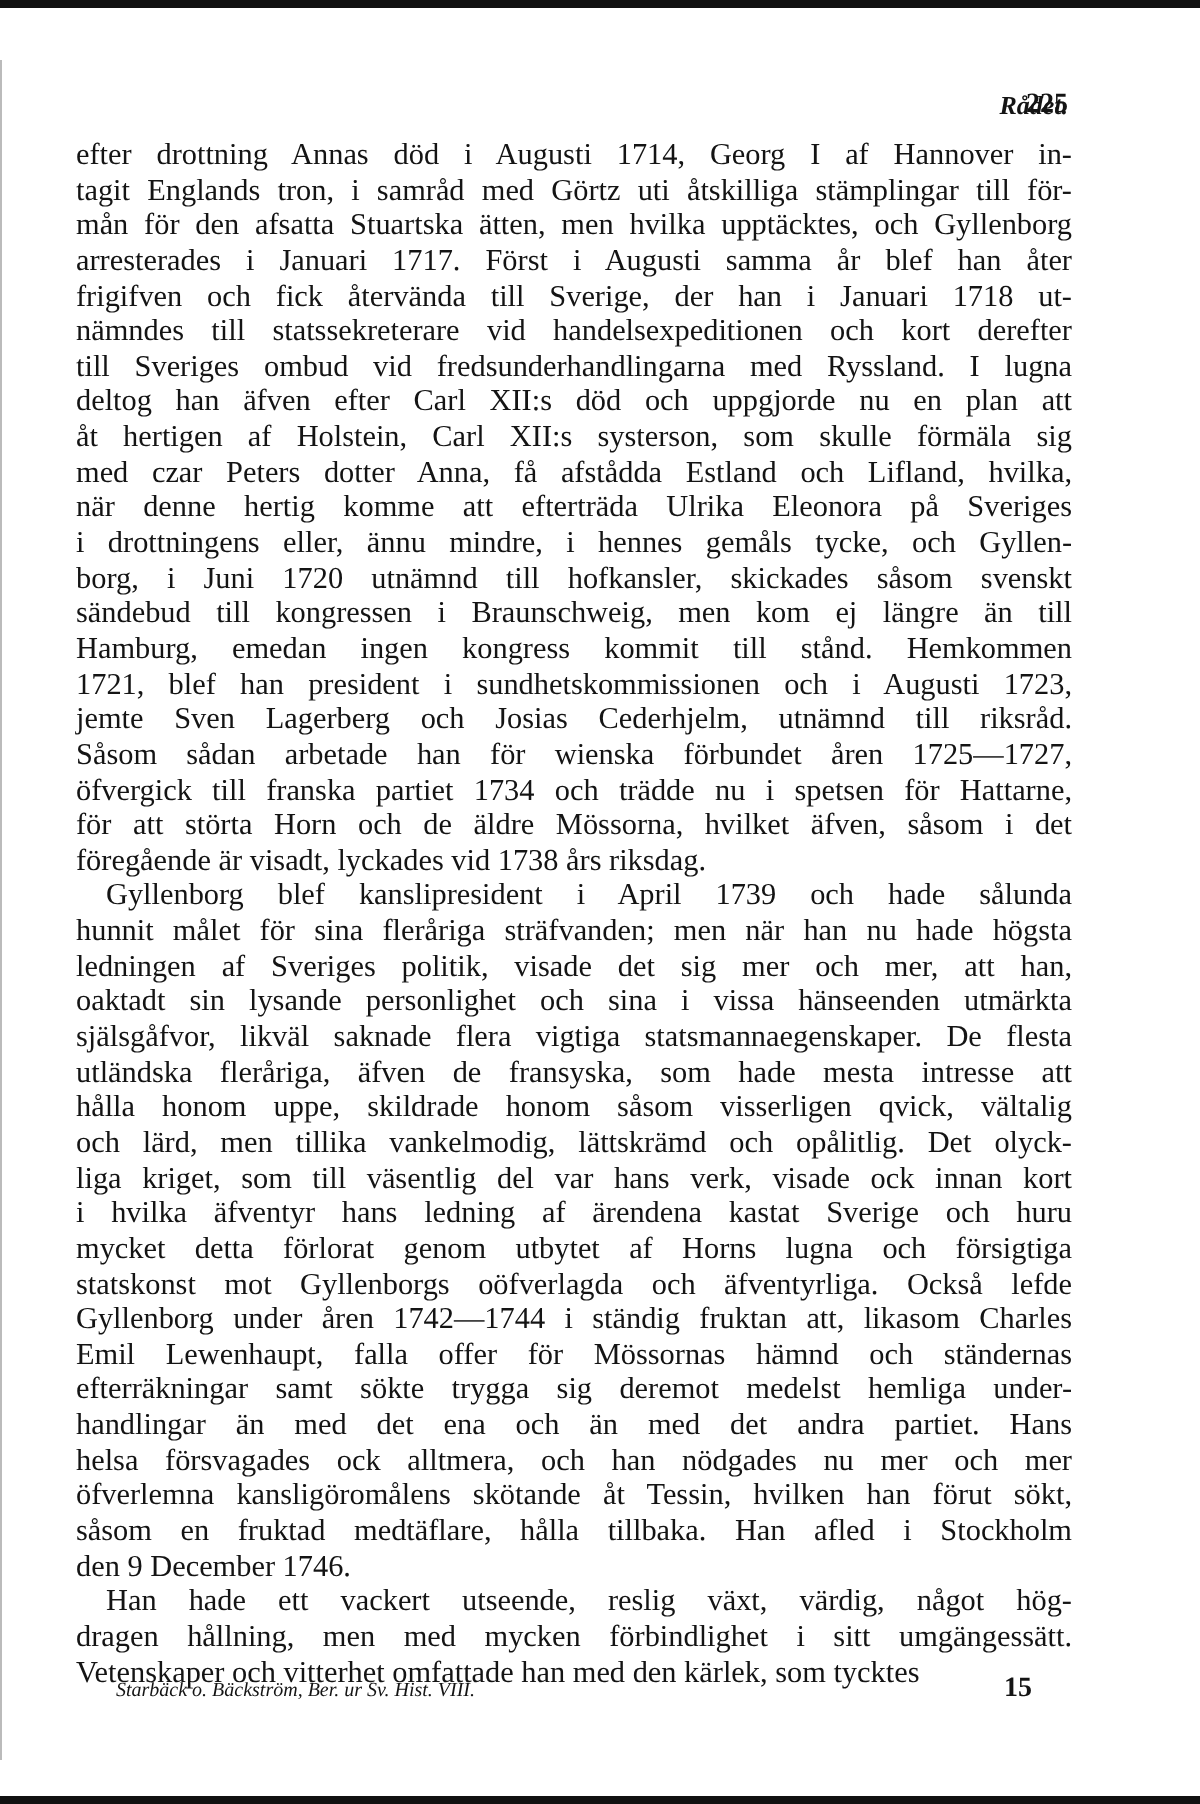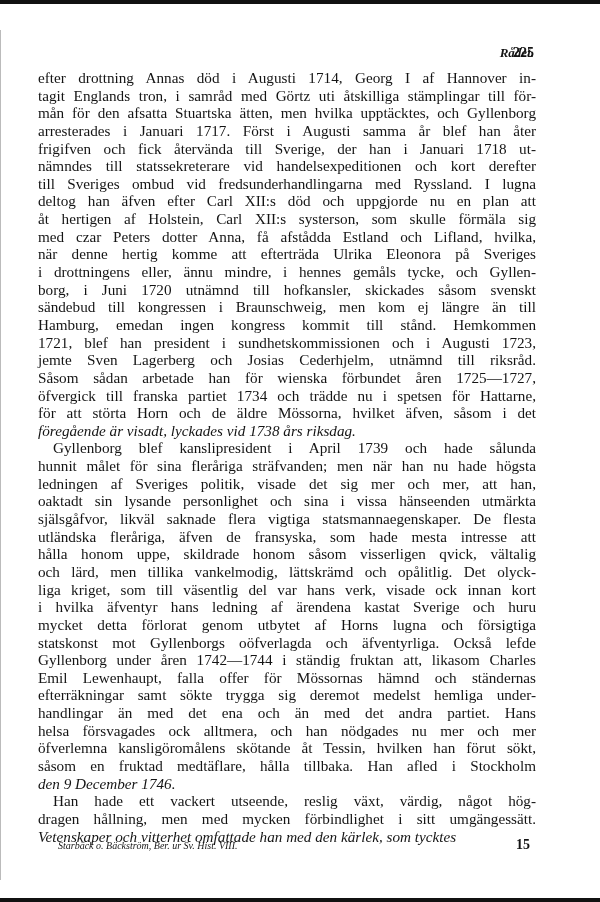--- a/index.html
+++ b/index.html
@@ -18,30 +18,30 @@
     font-style:italic; font-weight:bold; font-size:13px;
   }
   .page-number {
     position:absolute; right:0; top:0; font-weight:bold; font-size:14px;text-align:center;
   }
   .body-text {
     position:absolute; left:38px; top:69px; width:498px;
     font-size:15.2px; line-height:17.65px;
   }
   .line { display:block; white-space:nowrap; text-align:justify; text-align-last:justify; height:17.65px; }
-  .line.last { text-align-last:left;font-style:italic; }
+  .line.last { text-align-last:left; }
   .line.indent { padding-left:15px; }
   .footer {
     position:absolute; left:38px; top:837px; width:498px; height:18px;
   }
   .footer-citation {
     position:absolute; left:20px; top:3px; font-style:italic; font-size:10px;
   }
   .signature-mark {
-    position:absolute; right:6px; top:0; font-size:14px; font-weight:bold;
+    position:absolute; right:20px; top:0; font-size:14px; font-weight:bold;
   }
 </style>
 </head>
 <body>
 
 <div class="top-border"></div>
 <div class="left-edge"></div>
 
 <div class="header">
   <span class="running-title">Rådet.</span>

